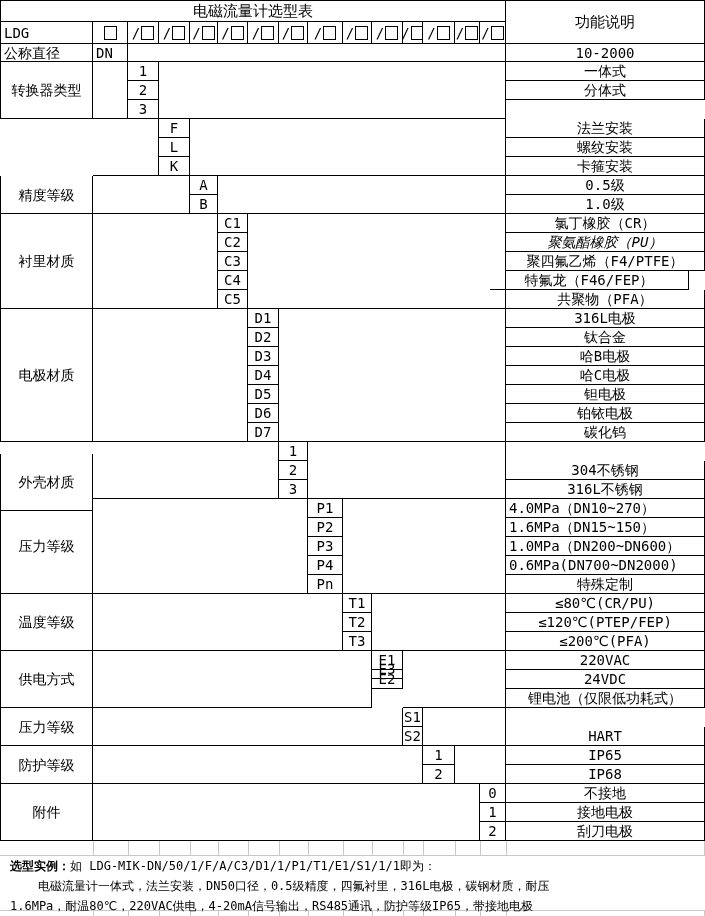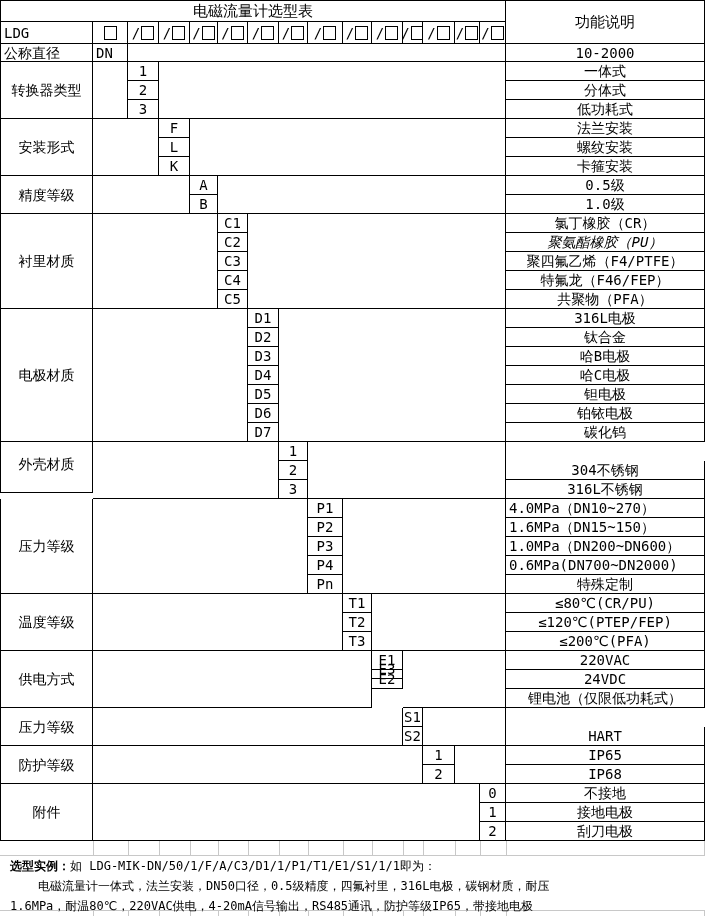--- a/index.html
+++ b/index.html
@@ -90,22 +90,20 @@
       <div class="cell br bb" style="left: 128px; top: 44px; width: 378px; height: 18px;"></div>
       <div class="cell br bb" style="left: 506px; top: 44px; width: 199px; height: 18px;">10-2000</div>
       <div class="cell bl br bb" style="left: 0px; top: 62px; width: 93px; height: 57px;">转换器类型</div>
       <div class="cell br bb" style="left: 93px; top: 62px; width: 35px; height: 57px;"></div>
       <div class="cell br bb" style="left: 159px; top: 62px; width: 347px; height: 57px;"></div>
       <div class="cell br bb" style="left: 128px; top: 62px; width: 31px; height: 19px;">1</div>
       <div class="cell br bb" style="left: 506px; top: 62px; width: 199px; height: 19px;">一体式</div>
       <div class="cell br bb" style="left: 128px; top: 81px; width: 31px; height: 19px;">2</div>
       <div class="cell br bb" style="left: 506px; top: 81px; width: 199px; height: 19px;">分体式</div>
       <div class="cell br bb" style="left: 128px; top: 100px; width: 31px; height: 19px;">3</div>
-      <div class="cell br bb" style="left: 506px; top: 100px; width: 199px; height: 19px;">低功耗式</div>
-      <div class="cell bl br bb" style="left: 0px; top: 119px; width: 93px; height: 57px;">安装形式</div>
       <div class="cell br bb" style="left: 93px; top: 119px; width: 66px; height: 57px;"></div>
       <div class="cell br bb" style="left: 190px; top: 119px; width: 316px; height: 57px;"></div>
       <div class="cell br bb" style="left: 159px; top: 119px; width: 31px; height: 19px;">F</div>
       <div class="cell br bb" style="left: 506px; top: 119px; width: 199px; height: 19px;">法兰安装</div>
       <div class="cell br bb" style="left: 159px; top: 138px; width: 31px; height: 19px;">L</div>
       <div class="cell br bb" style="left: 506px; top: 138px; width: 199px; height: 19px;">螺纹安装</div>
       <div class="cell br bb" style="left: 159px; top: 157px; width: 31px; height: 19px;">K</div>
       <div class="cell br bb" style="left: 506px; top: 157px; width: 199px; height: 19px;">卡箍安装</div>
       <div class="cell bl br bb" style="left: 0px; top: 176px; width: 93px; height: 38px;">精度等级</div>
       <div class="cell br bb" style="left: 93px; top: 176px; width: 97px; height: 38px;"></div>
@@ -117,41 +115,41 @@
       <div class="cell bl br bb" style="left: 0px; top: 214px; width: 93px; height: 95px;">衬里材质</div>
       <div class="cell br bb" style="left: 93px; top: 214px; width: 125px; height: 95px;"></div>
       <div class="cell br bb" style="left: 248px; top: 214px; width: 258px; height: 95px;"></div>
       <div class="cell br bb" style="left: 218px; top: 214px; width: 30px; height: 19px;">C1</div>
       <div class="cell br bb" style="left: 506px; top: 214px; width: 199px; height: 19px;">氯丁橡胶（CR）</div>
       <div class="cell br bb" style="left: 218px; top: 233px; width: 30px; height: 19px;">C2</div>
       <div class="cell br bb" style="left: 506px; top: 233px; width: 199px; height: 19px; font-style: italic;">聚氨酯橡胶（PU）</div>
       <div class="cell br bb" style="left: 218px; top: 252px; width: 30px; height: 19px;">C3</div>
       <div class="cell br bb" style="left: 506px; top: 252px; width: 199px; height: 19px;">聚四氟乙烯（F4/PTFE）</div>
       <div class="cell br bb" style="left: 218px; top: 271px; width: 30px; height: 19px;">C4</div>
-      <div class="cell br bb" style="left: 506px; top: 271px; width: 199px; height: 19px;">特氟龙（F46/FEP）</div>
+      <div class="cell br bb" style="left: 490px; top: 271px; width: 199px; height: 19px;">特氟龙（F46/FEP）</div>
       <div class="cell br bb" style="left: 218px; top: 290px; width: 30px; height: 19px;">C5</div>
       <div class="cell br bb" style="left: 506px; top: 290px; width: 199px; height: 19px;">共聚物（PFA）</div>
       <div class="cell bl br bb" style="left: 0px; top: 309px; width: 93px; height: 133px;">电极材质</div>
       <div class="cell br bb" style="left: 93px; top: 309px; width: 155px; height: 133px;"></div>
       <div class="cell br bb" style="left: 279px; top: 309px; width: 227px; height: 133px;"></div>
       <div class="cell br bb" style="left: 248px; top: 309px; width: 31px; height: 19px;">D1</div>
       <div class="cell br bb" style="left: 506px; top: 309px; width: 199px; height: 19px;">316L电极</div>
       <div class="cell br bb" style="left: 248px; top: 328px; width: 31px; height: 19px;">D2</div>
       <div class="cell br bb" style="left: 506px; top: 328px; width: 199px; height: 19px;">钛合金</div>
       <div class="cell br bb" style="left: 248px; top: 347px; width: 31px; height: 19px;">D3</div>
       <div class="cell br bb" style="left: 506px; top: 347px; width: 199px; height: 19px;">哈B电极</div>
       <div class="cell br bb" style="left: 248px; top: 366px; width: 31px; height: 19px;">D4</div>
       <div class="cell br bb" style="left: 506px; top: 366px; width: 199px; height: 19px;">哈C电极</div>
       <div class="cell br bb" style="left: 248px; top: 385px; width: 31px; height: 19px;">D5</div>
       <div class="cell br bb" style="left: 506px; top: 385px; width: 199px; height: 19px;">钽电极</div>
       <div class="cell br bb" style="left: 248px; top: 404px; width: 31px; height: 19px;">D6</div>
       <div class="cell br bb" style="left: 506px; top: 404px; width: 199px; height: 19px;">铂铱电极</div>
       <div class="cell br bb" style="left: 248px; top: 423px; width: 31px; height: 19px;">D7</div>
       <div class="cell br bb" style="left: 506px; top: 423px; width: 199px; height: 19px;">碳化钨</div>
-      <div class="cell bl br bb" style="left: 0px; top: 436px; width: 93px; height: 57px;">外壳材质</div>
+      <div class="cell bl br bb" style="left: 0px; top: 454px; width: 93px; height: 57px;">外壳材质</div>
       <div class="cell br bb" style="left: 93px; top: 442px; width: 186px; height: 57px;"></div>
       <div class="cell br bb" style="left: 308px; top: 442px; width: 198px; height: 57px;"></div>
       <div class="cell br bb" style="left: 279px; top: 442px; width: 29px; height: 19px;">1</div>
       <div class="cell br bb" style="left: 279px; top: 461px; width: 29px; height: 19px;">2</div>
       <div class="cell br bb" style="left: 506px; top: 461px; width: 199px; height: 19px;">304不锈钢</div>
       <div class="cell br bb" style="left: 279px; top: 480px; width: 29px; height: 19px;">3</div>
       <div class="cell br bb" style="left: 506px; top: 480px; width: 199px; height: 19px;">316L不锈钢</div>
       <div class="cell bl br bb" style="left: 0px; top: 499px; width: 93px; height: 95px;">压力等级</div>
       <div class="cell br bb" style="left: 93px; top: 499px; width: 215px; height: 95px;"></div>
       <div class="cell br bb" style="left: 343px; top: 499px; width: 163px; height: 95px;"></div>

